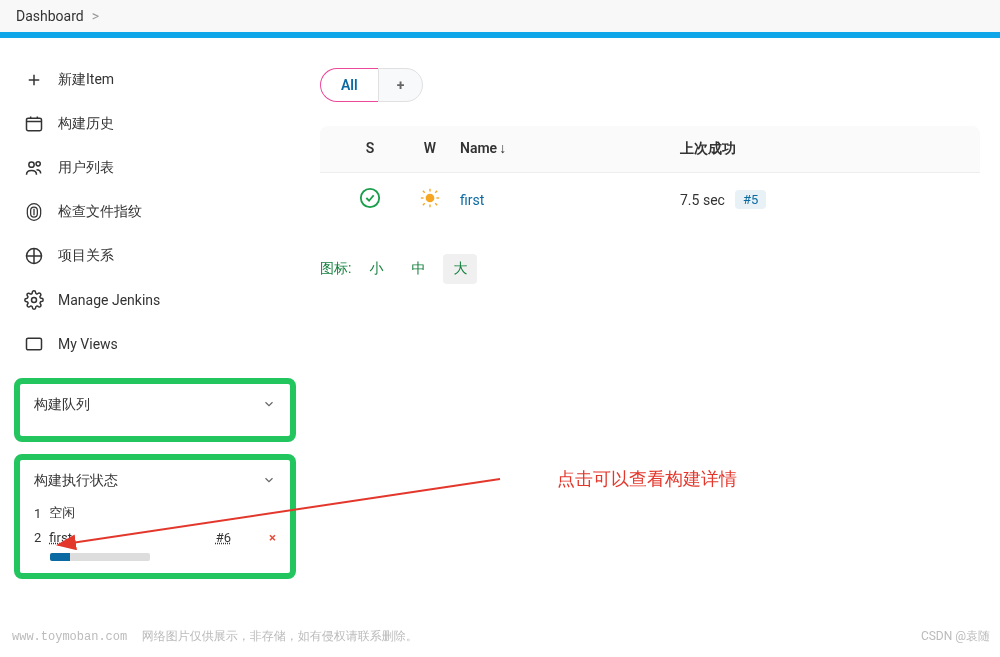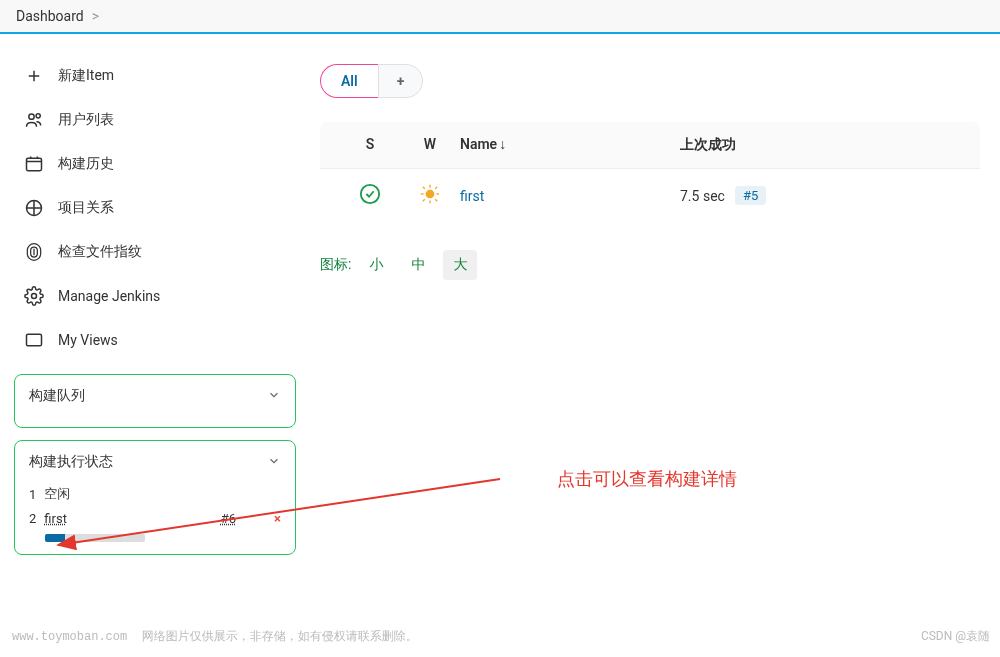--- a/index.html
+++ b/index.html
@@ -1,30 +1,30 @@
 <!DOCTYPE html>
 <html><head>
   <meta charset="utf-8">
   <style>
     * { margin: 0; padding: 0; box-sizing: border-box; }
     body { font-family: -apple-system, BlinkMacSystemFont, "Segoe UI", Roboto, sans-serif; font-size: 14px; color: #333; background: #fff; width: 1000px; height: 657px; position: relative; overflow: hidden; }
     
-    .breadcrumb-bar { background: #f8f8f8; padding: 8px 16px; border-bottom: 2px solid #0ea5e9; display: flex; align-items: center; gap: 8px; }
+    .breadcrumb-bar { background: #f8f8f8; padding: 8px 16px; border-bottom: 6px solid #0ea5e9; display: flex; align-items: center; gap: 8px; }
     .breadcrumb-item { color: #333; }
     .breadcrumb-sep { color: #999; }
     
     .main-layout { display: flex; }
     
     .sidebar { width: 310px; padding: 20px 10px; }
     .sidebar-nav { padding: 0 6px; }
     .sidebar-item { display: flex; align-items: center; gap: 14px; padding: 12px 8px; cursor: pointer; border-radius: 6px; }
     .sidebar-item .icon { width: 20px; height: 20px; display: flex; align-items: center; justify-content: center; color: #333; }
     .sidebar-item .label { color: #333; }
     
-    .sidebar-panel { border: 1px solid #22c55e; border-radius: 8px; margin: 12px 4px 12px 4px; padding: 12px 14px; }
+    .sidebar-panel { border: 6px solid #22c55e; border-radius: 8px; margin: 12px 4px 12px 4px; padding: 12px 14px; }
     .panel-header { display: flex; justify-content: space-between; align-items: center; margin-bottom: 10px; }
     .panel-title { font-weight: 400; }
     .panel-chevron { color: #666; }
     .panel-empty { color: #333; font-size: 13px; }
     
     .executor-row { display: flex; align-items: center; gap: 8px; padding: 4px 0; font-size: 13px; }
     .executor-num { color: #333; }
     .executor-label { color: #333; }
     .executor-job { color: #333; text-decoration: underline dotted; }
     .executor-build { margin-left: auto; margin-right: 30px; text-decoration: underline dotted; color: #333; }
@@ -78,55 +78,55 @@
           <svg width="18" height="18" viewBox="0 0 24 24" fill="none" stroke="currentColor" stroke-width="2">
               <line x1="12" y1="5" x2="12" y2="19"></line>
               <line x1="5" y1="12" x2="19" y2="12"></line>
             </svg>
         </span>
         <span class="label">新建Item</span>
       </div>
       <div class="sidebar-item">
         <span class="icon">
           <svg width="20" height="20" viewBox="0 0 24 24" fill="none" stroke="currentColor" stroke-width="1.8">
+              <rect x="3" y="5" width="18" height="15" rx="2"></rect>
+              <path d="M3 9h18M8 5V3M16 5V3"></path>
+            </svg>
+        </span>
+        <span class="label">构建历史</span>
+      </div>
+      <div class="sidebar-item">
+        <span class="icon">
+          <svg width="20" height="20" viewBox="0 0 24 24" fill="none" stroke="currentColor" stroke-width="1.8">
               <circle cx="9" cy="8" r="3.2"></circle>
               <path d="M3 20c0-3 2.5-5 6-5s6 2 6 5"></path>
               <circle cx="17" cy="7" r="2.5"></circle>
               <path d="M15 14c2.5 0 5 1.5 5 4.5"></path>
             </svg>
         </span>
         <span class="label">用户列表</span>
       </div>
       <div class="sidebar-item">
         <span class="icon">
-          <svg width="20" height="20" viewBox="0 0 24 24" fill="none" stroke="currentColor" stroke-width="1.8">
-              <rect x="3" y="5" width="18" height="15" rx="2"></rect>
-              <path d="M3 9h18M8 5V3M16 5V3"></path>
-            </svg>
-        </span>
-        <span class="label">构建历史</span>
-      </div>
-      <div class="sidebar-item">
-        <span class="icon">
-          <svg width="20" height="20" viewBox="0 0 24 24" fill="none" stroke="currentColor" stroke-width="1.8">
-              <circle cx="12" cy="12" r="9"></circle>
-              <path d="M12 3v18M3 12h18"></path>
-            </svg>
-        </span>
-        <span class="label">项目关系</span>
-      </div>
-      <div class="sidebar-item">
-        <span class="icon">
           <svg width="20" height="20" viewBox="0 0 24 24" fill="none" stroke="currentColor" stroke-width="1.5">
               <path d="M12 2a8 8 0 00-8 8v4a8 8 0 0016 0v-4a8 8 0 00-8-8z"></path>
               <path d="M8 10v4a4 4 0 008 0v-4a4 4 0 00-8 0z"></path>
               <path d="M12 8v8"></path>
             </svg>
         </span>
         <span class="label">检查文件指纹</span>
+      </div>
+      <div class="sidebar-item">
+        <span class="icon">
+          <svg width="20" height="20" viewBox="0 0 24 24" fill="none" stroke="currentColor" stroke-width="1.8">
+              <circle cx="12" cy="12" r="9"></circle>
+              <path d="M12 3v18M3 12h18"></path>
+            </svg>
+        </span>
+        <span class="label">项目关系</span>
       </div>
       <div class="sidebar-item">
         <span class="icon">
           <svg width="20" height="20" viewBox="0 0 24 24" fill="none" stroke="currentColor" stroke-width="1.8">
               <circle cx="12" cy="12" r="3"></circle>
               <path d="M19.4 15a1.65 1.65 0 00.33 1.82l.06.06a2 2 0 11-2.83 2.83l-.06-.06a1.65 1.65 0 00-1.82-.33 1.65 1.65 0 00-1 1.51V21a2 2 0 01-4 0v-.09a1.65 1.65 0 00-1-1.51 1.65 1.65 0 00-1.82.33l-.06.06a2 2 0 11-2.83-2.83l.06-.06a1.65 1.65 0 00.33-1.82 1.65 1.65 0 00-1.51-1H3a2 2 0 010-4h.09a1.65 1.65 0 001.51-1 1.65 1.65 0 00-.33-1.82l-.06-.06a2 2 0 112.83-2.83l.06.06a1.65 1.65 0 001.82.33h0a1.65 1.65 0 001-1.51V3a2 2 0 014 0v.09a1.65 1.65 0 001 1.51 1.65 1.65 0 001.82-.33l.06-.06a2 2 0 112.83 2.83l-.06.06a1.65 1.65 0 00-.33 1.82v0a1.65 1.65 0 001.51 1H21a2 2 0 010 4h-.09a1.65 1.65 0 00-1.51 1z"></path>
             </svg>
         </span>
         <span class="label">Manage Jenkins</span>
       </div>

